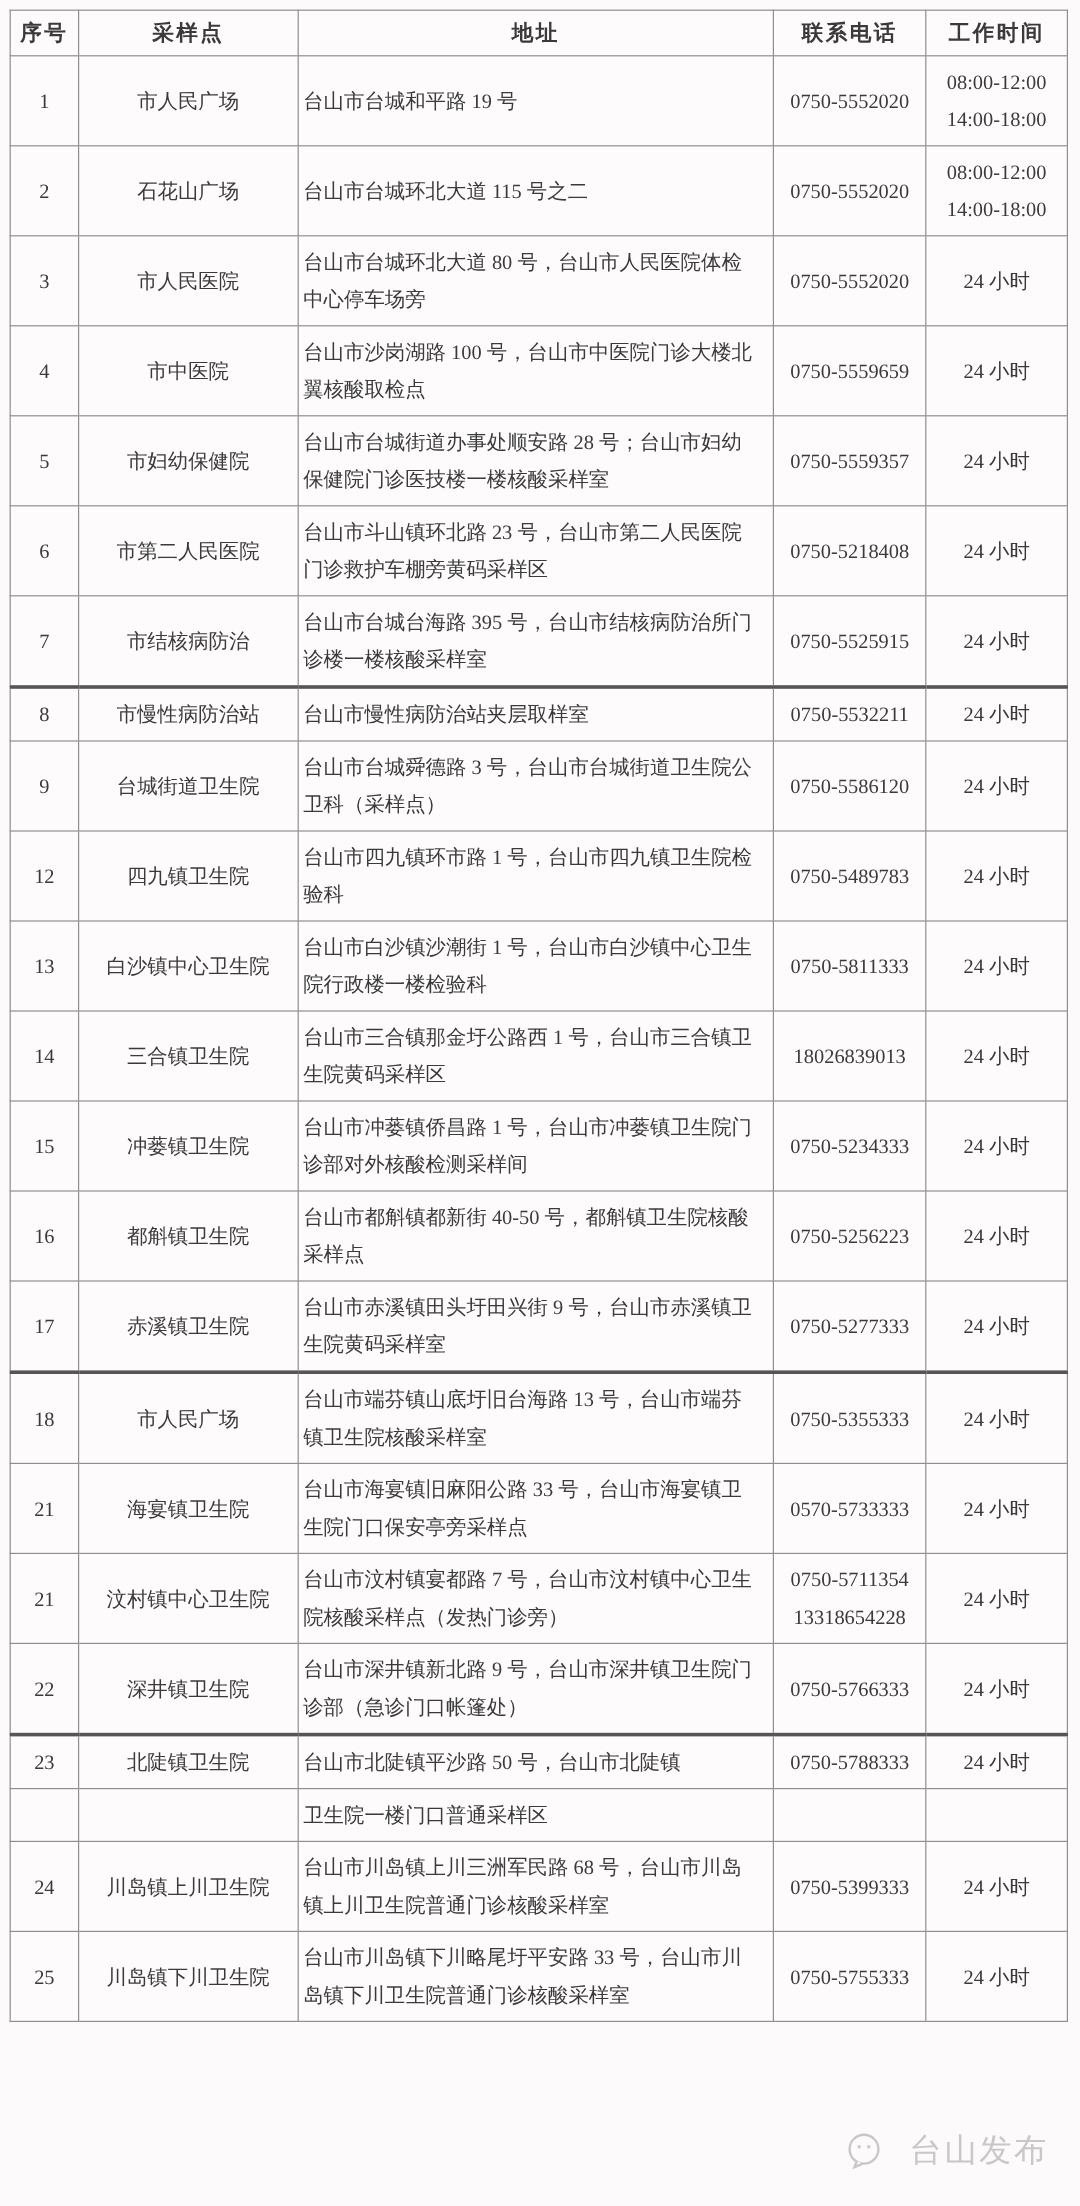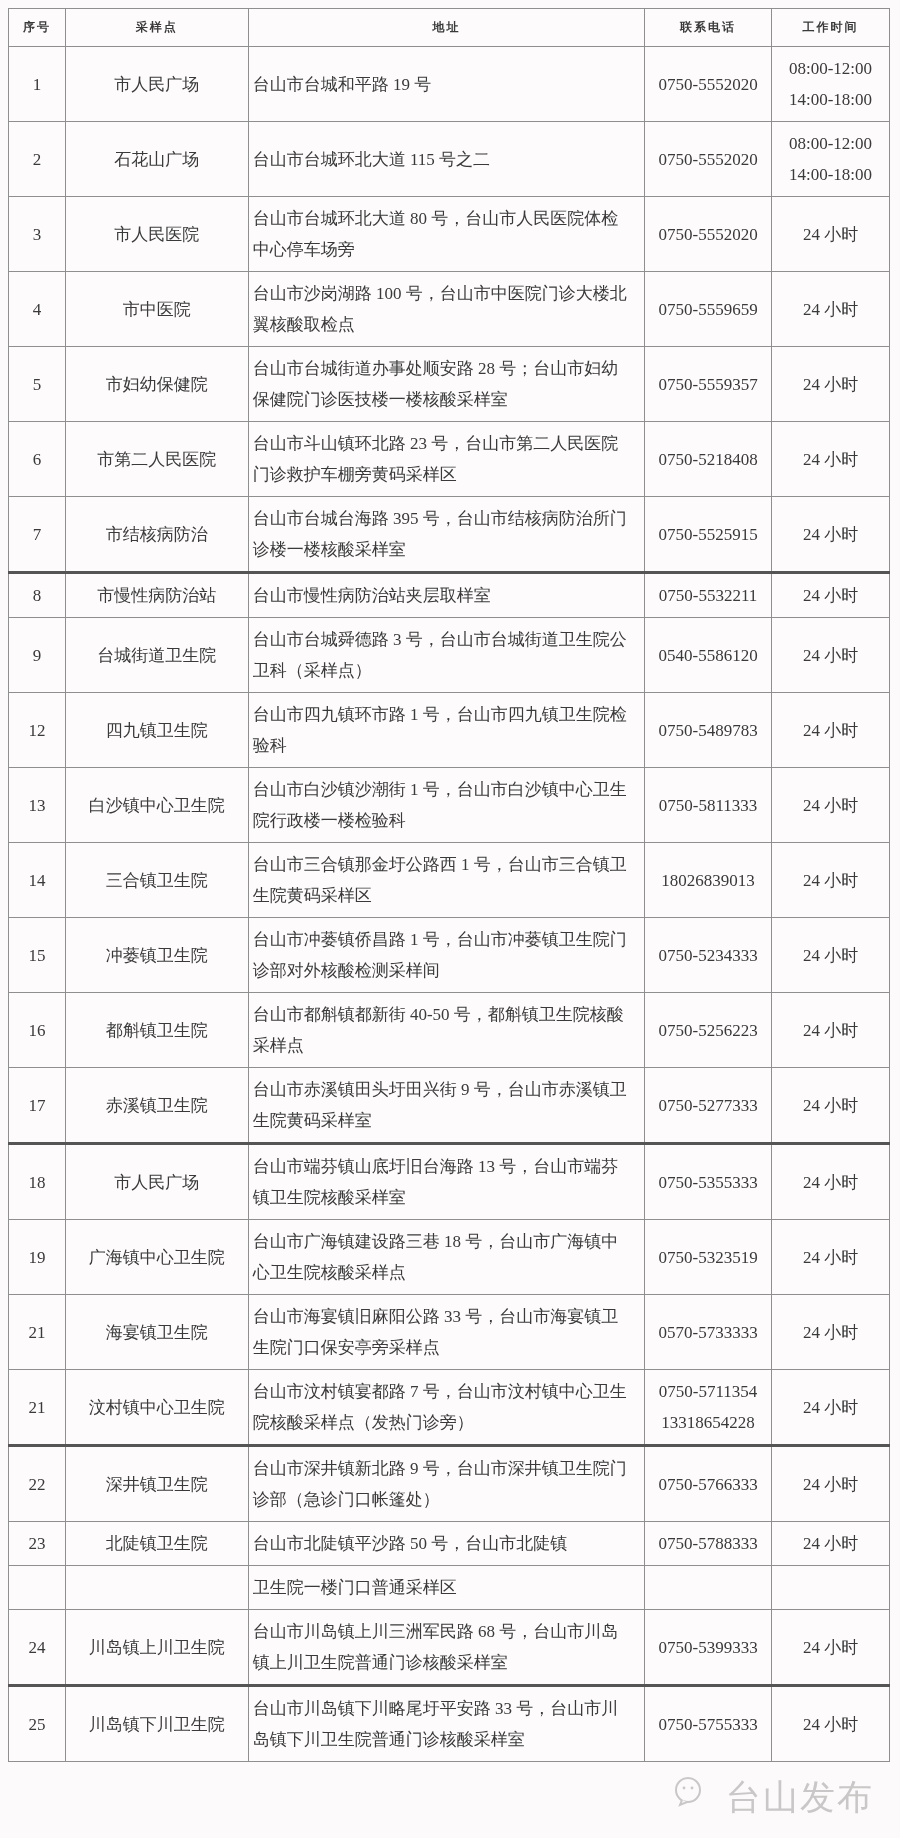--- a/index.html
+++ b/index.html
@@ -21,21 +21,21 @@
   }
   th, td {
     border:1px solid #8f8f8f;
     font-size:17px;
     line-height:31px;
     text-align:center;
     vertical-align:middle;
     padding:6px 4px;
   }
   thead th {
-    font-size:12px;
+    font-size:18px;
     font-weight:bold;
     height:30px;
     padding:3px 2px;
     letter-spacing:2px;
   }
   td.col-address {
     text-align:left;
     padding-right:10px;
   }
   td.col-phone, td.col-hours {
@@ -47,24 +47,24 @@
   tbody tr:nth-child(16) td,
   tbody tr:nth-child(20) td,
   tbody tr:nth-child(24) td {
     border-top:3px solid #555;
   }
   .watermark {
     position:absolute;
     right:26px;
     top:1774px;
     display:flex;
-    align-items:flex-start;
+    align-items:center;
     gap:21px;
     color:#c9c7c7;
-    font-size:35px;
+    font-size:27px;
     letter-spacing:2px;
     pointer-events:none;
   }
   .watermark svg { display:block; }
 </style>
 </head>
 <body>
 
 <div class="table-wrap">
   <table>
@@ -140,21 +140,21 @@
           <td class="col-no">8</td>
           <td class="col-site">市慢性病防治站</td>
           <td class="col-address">台山市慢性病防治站夹层取样室</td>
           <td class="col-phone">0750-5532211</td>
           <td class="col-hours">24 小时</td>
         </tr>
         <tr>
           <td class="col-no">9</td>
           <td class="col-site">台城街道卫生院</td>
           <td class="col-address">台山市台城舜德路 3 号，台山市台城街道卫生院公卫科（采样点）</td>
-          <td class="col-phone">0540-5586120</td>
+          <td class="col-phone">0750-5586120</td>
           <td class="col-hours">24 小时</td>
         </tr>
         <tr>
           <td class="col-no">12</td>
           <td class="col-site">四九镇卫生院</td>
           <td class="col-address">台山市四九镇环市路 1 号，台山市四九镇卫生院检验科</td>
           <td class="col-phone">0750-5489783</td>
           <td class="col-hours">24 小时</td>
         </tr>
         <tr>
@@ -190,27 +190,20 @@
           <td class="col-site">赤溪镇卫生院</td>
           <td class="col-address">台山市赤溪镇田头圩田兴街 9 号，台山市赤溪镇卫生院黄码采样室</td>
           <td class="col-phone">0750-5277333</td>
           <td class="col-hours">24 小时</td>
         </tr>
         <tr>
           <td class="col-no">18</td>
           <td class="col-site">市人民广场</td>
           <td class="col-address">台山市端芬镇山底圩旧台海路 13 号，台山市端芬镇卫生院核酸采样室</td>
           <td class="col-phone">0750-5355333</td>
-          <td class="col-hours">24 小时</td>
-        </tr>
-        <tr>
-          <td class="col-no">19</td>
-          <td class="col-site">广海镇中心卫生院</td>
-          <td class="col-address">台山市广海镇建设路三巷 18 号，台山市广海镇中心卫生院核酸采样点</td>
-          <td class="col-phone">0750-5323519</td>
           <td class="col-hours">24 小时</td>
         </tr>
         <tr>
           <td class="col-no">21</td>
           <td class="col-site">海宴镇卫生院</td>
           <td class="col-address">台山市海宴镇旧麻阳公路 33 号，台山市海宴镇卫生院门口保安亭旁采样点</td>
           <td class="col-phone">0570-5733333</td>
           <td class="col-hours">24 小时</td>
         </tr>
         <tr>

